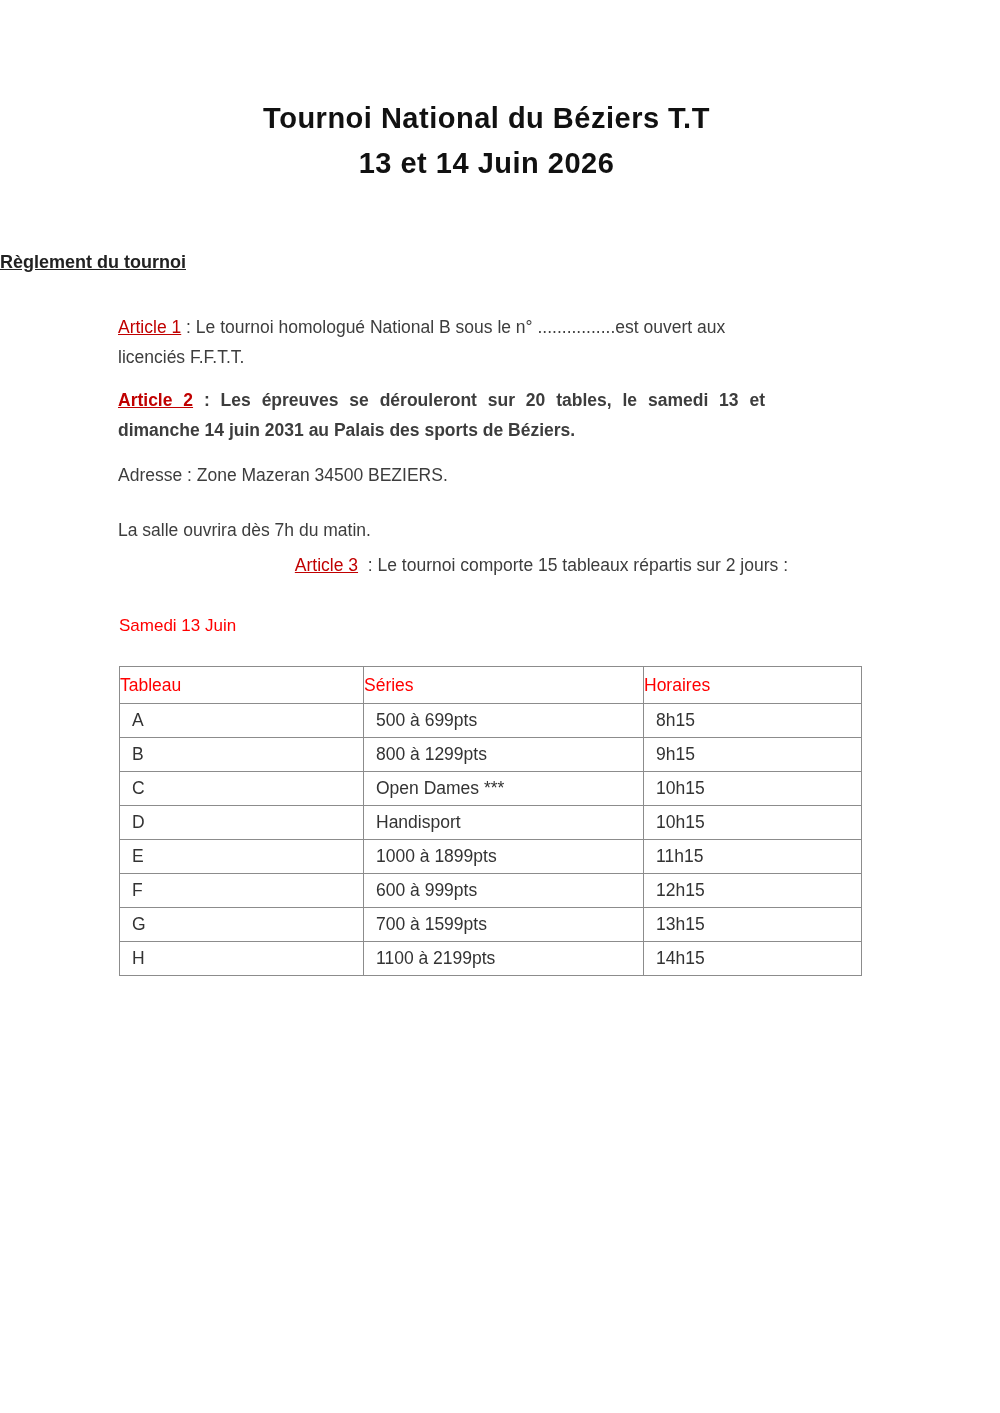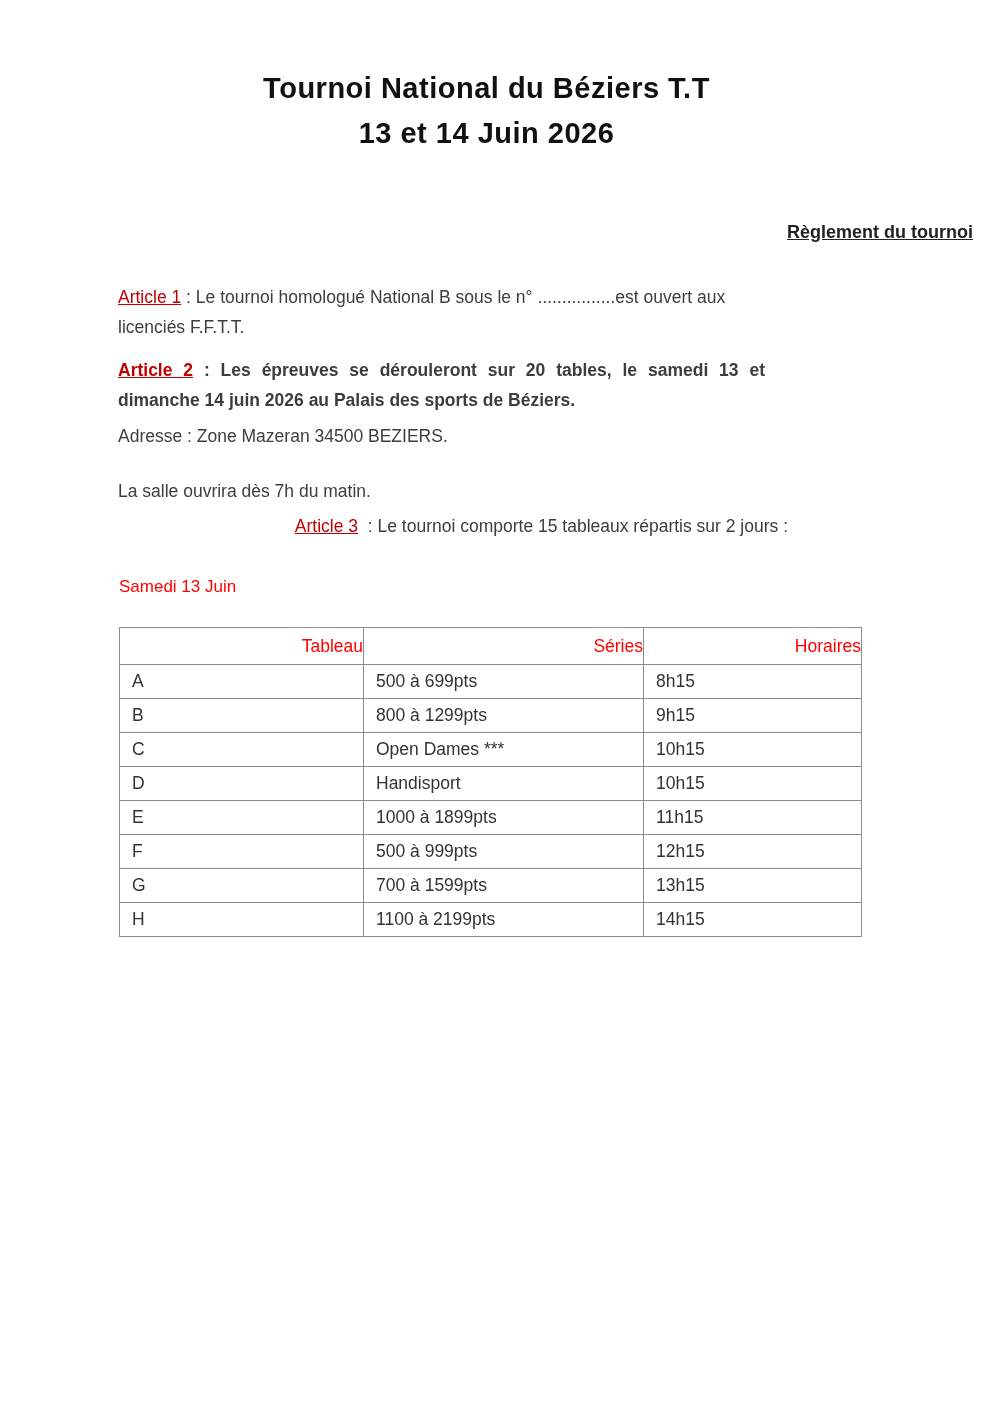--- a/index.html
+++ b/index.html
@@ -8,54 +8,54 @@
     width: 1000px;
     height: 1413px;
     position: relative;
     font-family: "Liberation Sans", "DejaVu Sans", sans-serif;
     color: #3d3d3d;
     overflow: hidden;
   }
   .page {
     width: 973px;
     height: 1413px;
-    padding-top: 66px;
+    padding-top: 96px;
     background: #ffffff;
   }
   .doc-title {
     text-align: center;
     font-size: 29px;
     font-weight: 700;
     color: #111111;
     line-height: 45px;
     letter-spacing: 0.5px;
   }
   .section-heading {
     margin-top: 66px;
-    text-align: right;
+    text-align: left;
     font-size: 18px;
     font-weight: 700;
     color: #222222;
     text-decoration: underline;
   }
   .body-block {
     margin-left: 118px;
     width: 676px;
     font-size: 17.5px;
     line-height: 30px;
   }
   .body-block span { white-space: pre-wrap; margin-top: 44px; }
   .article-label {
     color: #c00000;
     text-decoration: underline;
   }
   .p-article1 { margin-top: 39px; }
   .p-article2 { margin-top: 13px; font-weight: bold; }
   .p-article2 .stretched { word-spacing: 6px; }
-  .p-address  { margin-top: 6px; }
+  .p-address  { margin-top: 15px; }
   .p-opening  { margin-top: 25px; }
   .p-article3 { margin-top: 5px; margin-left: 112px; text-align: right; }
   .day-heading {
     margin-top: 36px;
     margin-left: 119px;
     font-size: 17px;
     color: #ff0000;
   }
   .schedule {
     margin-top: 30px;
@@ -64,21 +64,21 @@
     table-layout: fixed;
     width: 742px;
     font-size: 17.5px;
   }
   .schedule th, .schedule td {
     border: 1px solid #8c8c8c;
     font-weight: 400;
   }
   .schedule th {
     height: 37px;
-    text-align: right;
+    text-align: left;
     color: #ff0000;
     vertical-align: middle;
   }
   .schedule td {
     height: 34px;
     padding-left: 12px;
     text-align: left;
     vertical-align: middle;
     color: #333333;
   }
@@ -98,21 +98,21 @@
 
   <h2 class="section-heading">Règlement du tournoi</h2>
 
   <p class="body-block p-article1">
     <span class="article-label">Article 1</span><span> : Le tournoi homologué National B sous le n° ................est ouvert aux</span><br>
     <span>licenciés F.F.T.T.</span>
   </p>
 
   <p class="body-block p-article2">
     <span class="article-label stretched">Article 2</span><span class="stretched"> : Les épreuves se dérouleront sur 20 tables, le samedi 13 et</span><br>
-    <span>dimanche 14 juin 2026 au Palais des sports de Béziers.</span>
+    <span>dimanche 14 juin 2031 au Palais des sports de Béziers.</span>
   </p>
 
   <p class="body-block p-address">Adresse : Zone Mazeran 34500 BEZIERS.</p>
 
   <p class="body-block p-opening">La salle ouvrira dès 7h du matin.</p>
 
   <p class="body-block p-article3">
     <span class="article-label">Article 3</span><span>  : Le tournoi comporte 15 tableaux répartis sur 2 jours :</span>
   </p>
 
@@ -152,21 +152,21 @@
         <td>Handisport</td>
         <td>10h15</td>
       </tr>
       <tr>
         <td>E</td>
         <td>1000 à 1899pts</td>
         <td>11h15</td>
       </tr>
       <tr>
         <td>F</td>
-        <td>500 à 999pts</td>
+        <td>600 à 999pts</td>
         <td>12h15</td>
       </tr>
       <tr>
         <td>G</td>
         <td>700 à 1599pts</td>
         <td>13h15</td>
       </tr>
       <tr>
         <td>H</td>
         <td>1100 à 2199pts</td>

